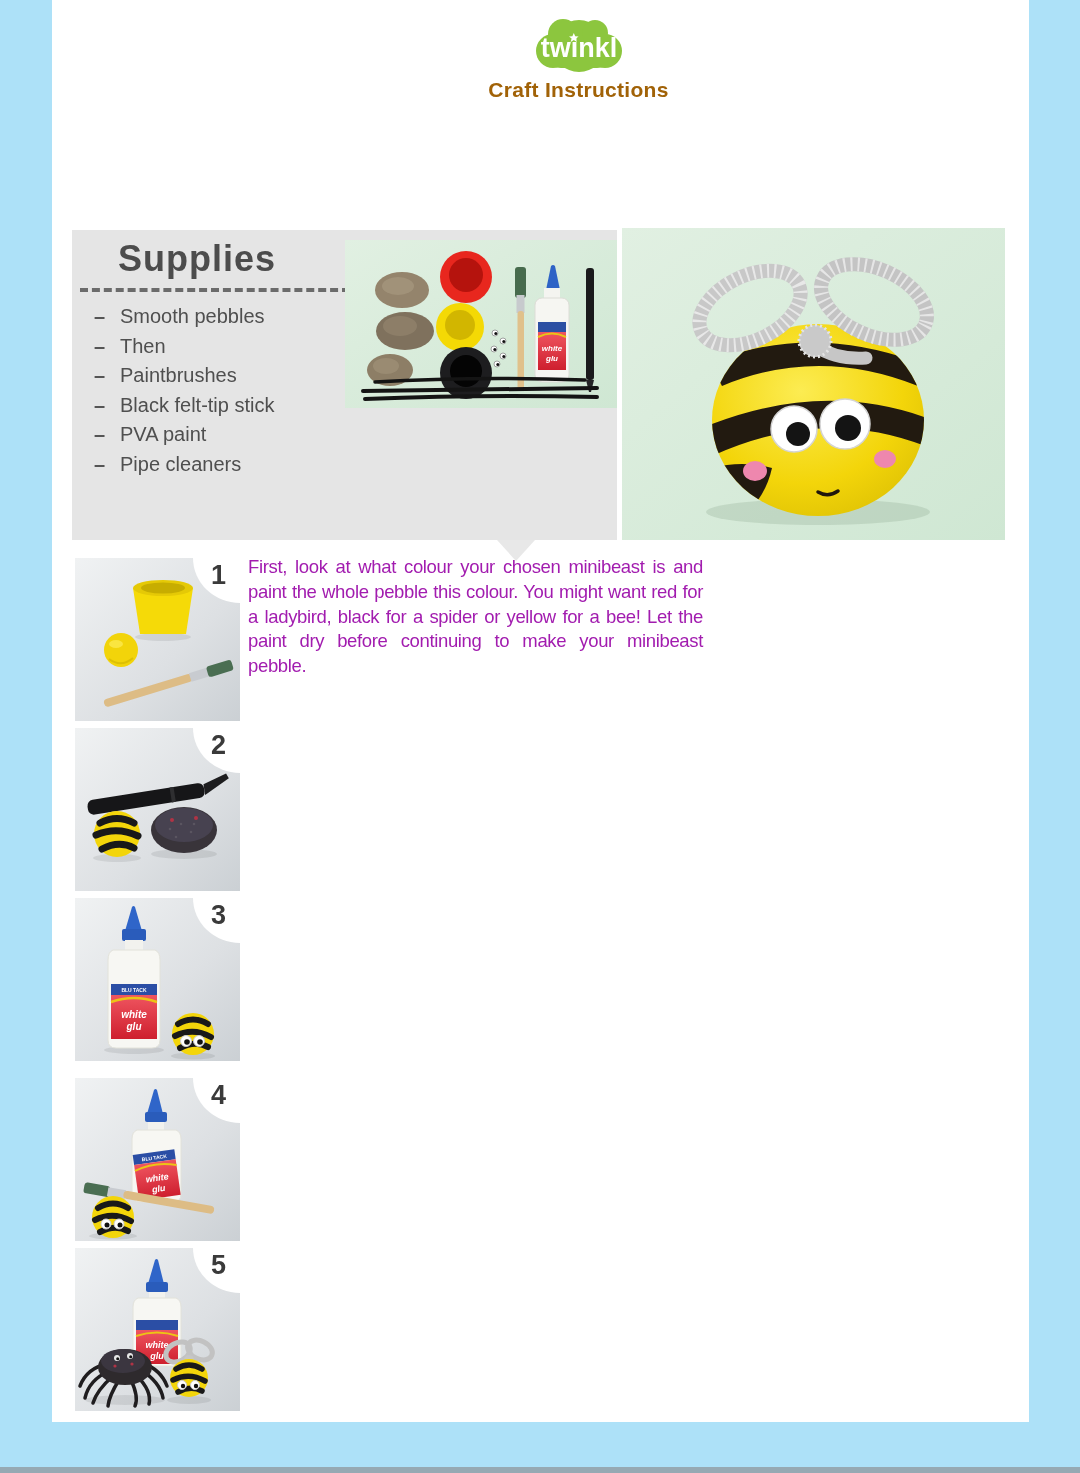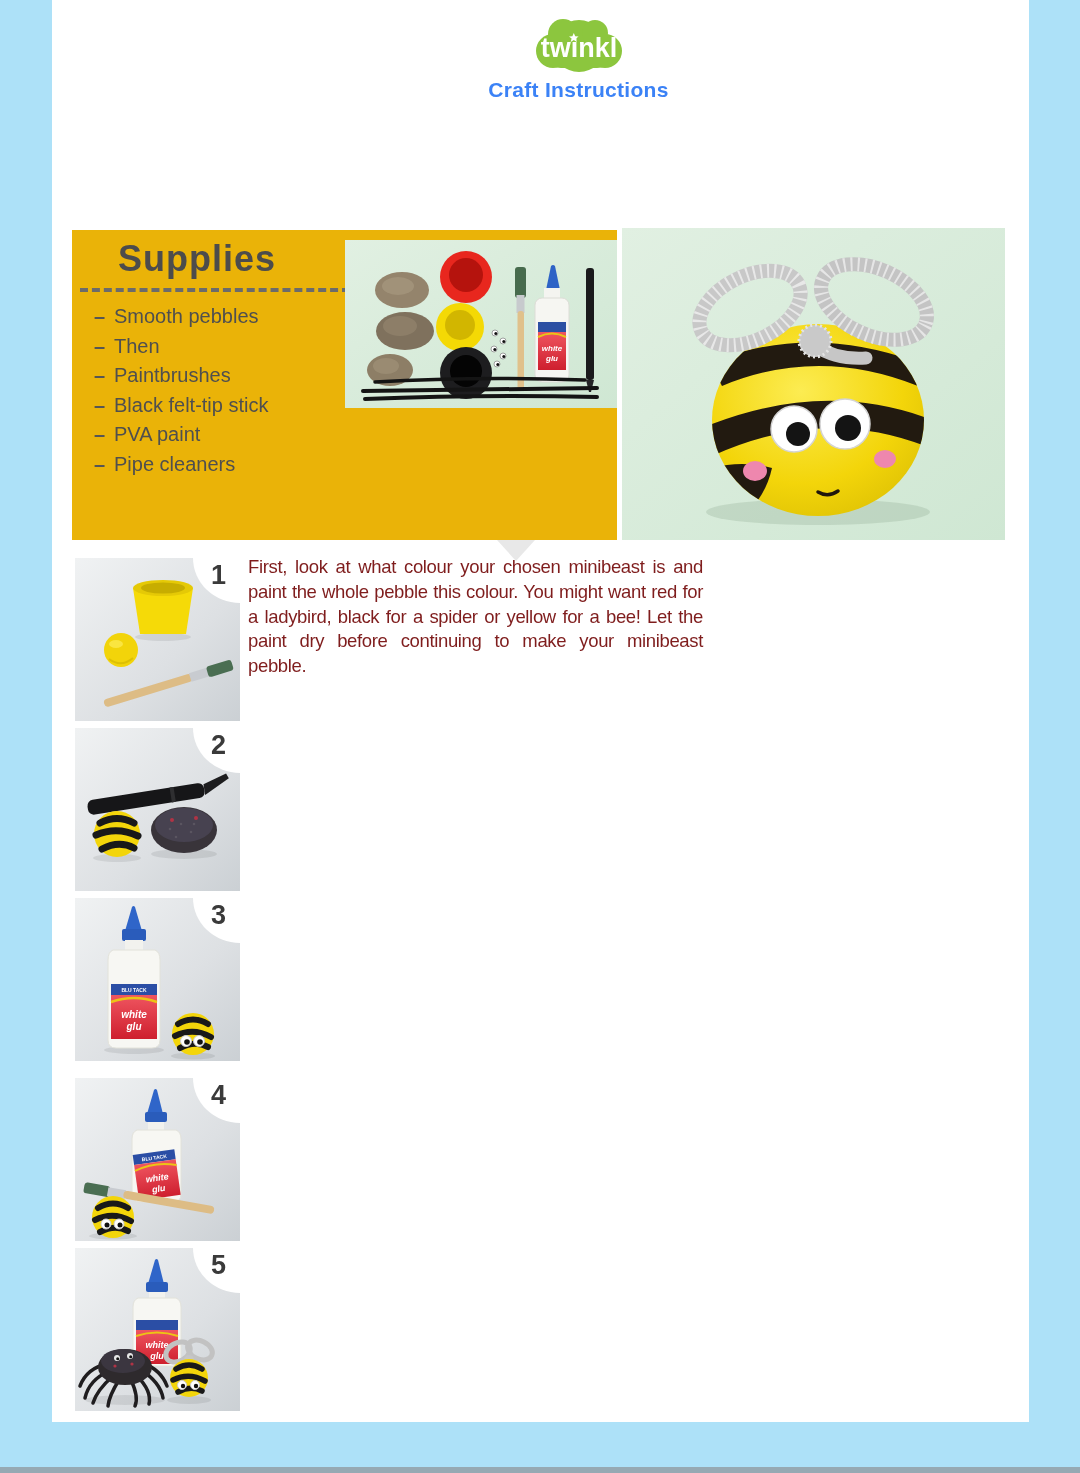--- a/index.html
+++ b/index.html
@@ -16,55 +16,55 @@
     background: #ffffff;
   }
   .bottom-edge {
     position: absolute; left: 0; bottom: 0;
     width: 1080px; height: 6px;
     background: #96a9b3;
   }
   .header { position: absolute; left: 0; top: 0; width: 100%; text-align: center; margin-left: 38px; }
   .logo { margin-top: 10px; }
   .subtitle {
-    font-size: 21px; font-weight: bold; color: #3b82f6;
+    font-size: 21px; font-weight: bold; color: #a16207;
     letter-spacing: .3px; margin-top: -4px;
   }
   .title {
     display: inline-block;
     margin-top: 2px;
     font-size: 94px; font-weight: bold; color: #3e4244;
     line-height: 1.02; letter-spacing: 1px;
     transform: scaleY(1.12); transform-origin: top center;
     white-space: nowrap;
   }
   
   .supplies-panel {
     position: absolute; left: 20px; top: 230px;
-    width: 545px; height: 310px; background: #eab308; padding-left: 24px;
+    width: 545px; height: 310px; background: #e5e5e5; padding-left: 24px;
   }
   .supplies-tail {
     position: absolute; left: 425px; top: 310px;
     width: 0; height: 0;
     border-left: 19px solid transparent;
     border-right: 19px solid transparent;
     border-top: 21px solid #e8e8e8;
   }
   .supplies-heading {
     position: absolute; left: 46px; top: 8px;
     font-size: 36px; font-weight: bold; color: #4c4c4c; letter-spacing: 1px;
   }
   .supplies-dashes {
     position: absolute; left: 8px; top: 58px; width: 270px;
     border-top: 4px dashed #6b6b6b;
   }
   .supplies-list { position: absolute; left: 22px; top: 72px; font-size: 20px; color: #4f4f4f; }
   .supplies-list .row { height: 29.5px; display: flex; align-items: center; }
   .supplies-list .dash { width: 20px; font-weight: bold; color: #555; }
-  .supplies-list .lbl { margin-left: 0; }
+  .supplies-list .lbl { margin-left: 6px; }
   .supplies-photo { position: absolute; left: 293px; top: 240px; width: 272px; height: 168px; }
   .bee-photo { position: absolute; left: 570px; top: 228px; width: 383px; height: 312px; }
   
   .step { position: absolute; left: 23px; width: 930px; height: 163px; }
   .step-photo {
     position: relative; width: 165px; height: 163px; overflow: hidden;
     background: #dfe2e5;
   }
   .step-photo svg { display: block; }
   .step-notch {
@@ -72,21 +72,21 @@
     width: 47px; height: 45px; background: #ffffff;
     border-bottom-left-radius: 100%;
   }
   .step-num {
     position: absolute; top: 2px; right: 14px;
     font-size: 27px; font-weight: bold; color: #3a3a3a;
   }
   .step-text {
     position: absolute; left: 173px; top: -3px; width: 455px;
     font-size: 18.5px; line-height: 24.8px; letter-spacing: -0.35px;
-    color: #7f1d1d; text-align: justify;
+    color: #a21caf; text-align: justify;
   }
   .s1 { top: 558px; } .s2 { top: 728px; } .s3 { top: 898px; } .s4 { top: 1078px; } .s5 { top: 1248px; }
   .svgtext { font-family: "Liberation Sans", sans-serif; }
 </style>
 </head>
 <body>
 
 <svg width="0" height="0" style="position:absolute" aria-hidden="true">
   <defs>
     <linearGradient id="mintGrad" x1="0" y1="0" x2="1" y2="1">

